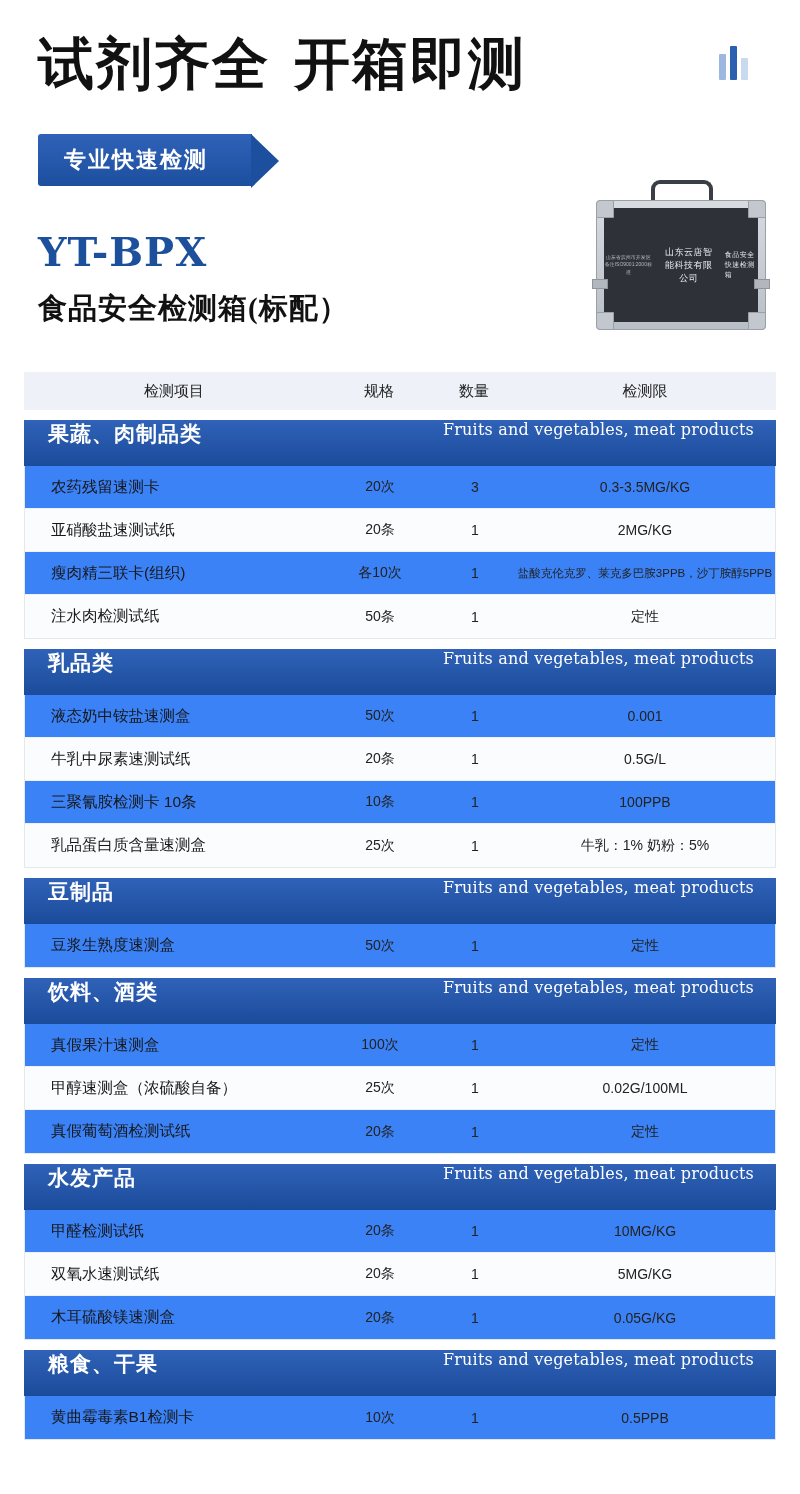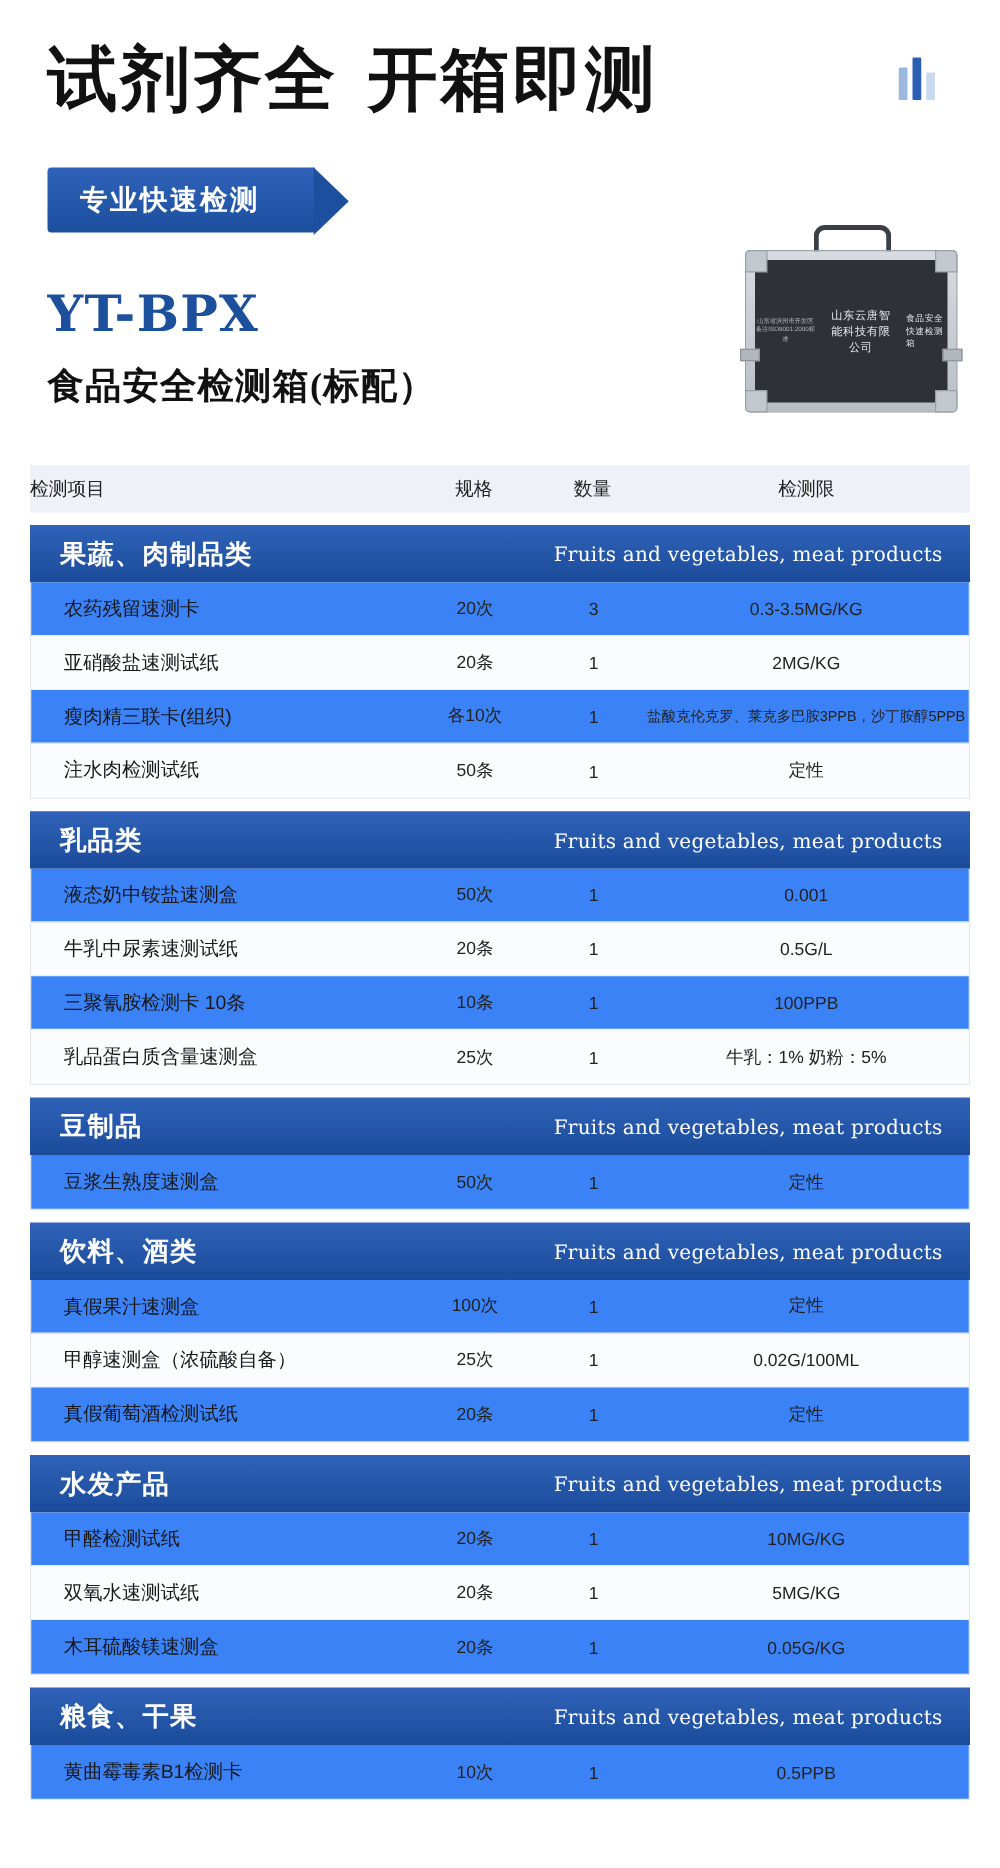--- a/index.html
+++ b/index.html
@@ -170,29 +170,29 @@
   
   .table { margin-top: 4px; padding-bottom: 18px; }
   .thead {
     display: flex;
     align-items: center;
     background: #eef2f8;
     height: 38px;
     font-size: 15px;
     color: #222;
   }
-  .col-item   { flex: 0 0 300px; text-align: left; }
+  .col-item   { flex: 0 0 300px; text-align: center; }
   .col-spec   { flex: 0 0 110px; text-align: center; }
   .col-qty    { flex: 0 0 80px;  text-align: center; }
   .col-limit  { flex: 1 1 auto;  text-align: center; }
 
   .group { margin-top: 10px; }
   .group-head {
     display: flex;
-    align-items: center;
+    align-items: flex-start;
     justify-content: space-between;
     background: linear-gradient(180deg,#2f62b8 0%,#1b4b9a 100%);
     color: #fff;
     height: 46px;
     padding: 0 22px 0 24px;
   }
   .group-title {
     font-size: 21px;
     font-weight: bold;
     letter-spacing: 1px;

